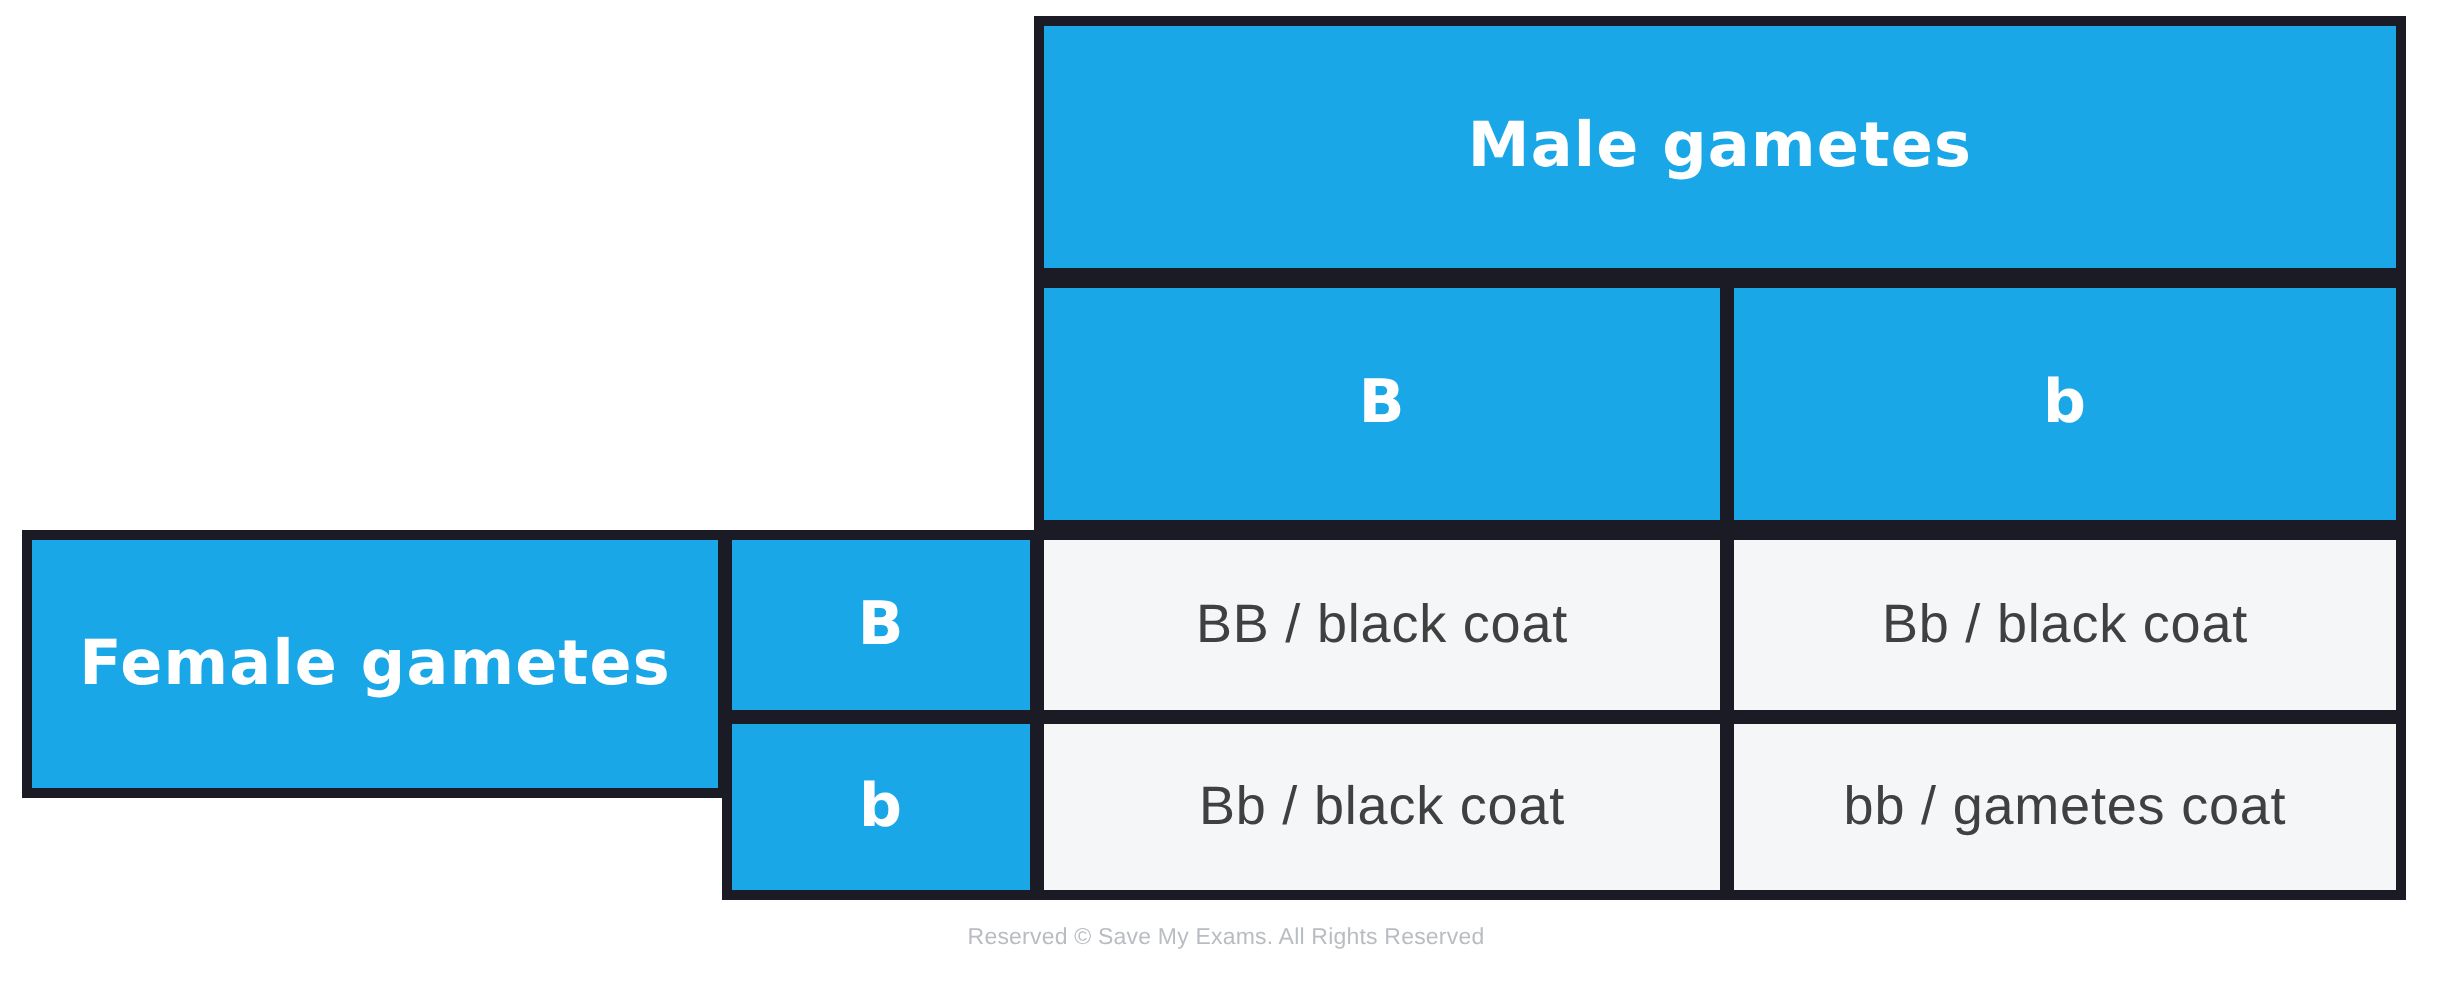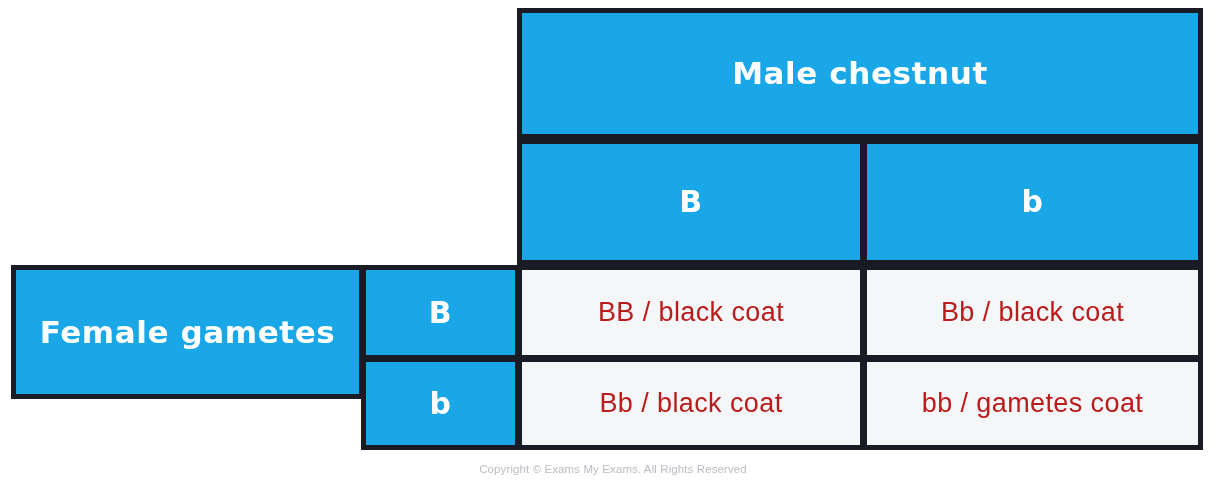--- a/index.html
+++ b/index.html
@@ -36,21 +36,21 @@
     white-space: nowrap;
   }
 
   .blue {
     background: #1aa7e8;
     color: #ffffff;
   }
 
   .result {
     background: #f5f6f7;
-    color: #b91c1c;
+    color: #404040;
   }
 
   
   .axis-title {
     font-family: "DejaVu Sans", sans-serif;
     font-weight: bold;
     font-size: 31px;
     letter-spacing: 0.6px;
   }
 
@@ -145,35 +145,35 @@
     font-size: 11.5px;
     color: #b9bcc1;
     letter-spacing: 0.1px;
   }
 </style>
 </head>
 <body>
 
 <div id="punnett-canvas">
 
-  <div class="cell blue axis-title" id="male-gametes-header">Male chestnut</div>
+  <div class="cell blue axis-title" id="male-gametes-header">Male gametes</div>
 
   <div class="cell blue allele" id="male-allele-B">B</div>
 
   <div class="cell blue allele" id="male-allele-b">b</div>
 
   <div class="cell blue axis-title" id="female-gametes-header">Female gametes</div>
 
   <div class="cell blue allele" id="female-allele-B">B</div>
 
   <div class="cell blue allele" id="female-allele-b">b</div>
 
   <div class="cell result genotype" id="result-BB">BB / black coat</div>
 
   <div class="cell result genotype" id="result-Bb-top">Bb / black coat</div>
 
   <div class="cell result genotype" id="result-Bb-bottom">Bb / black coat</div>
 
   <div class="cell result genotype" id="result-bb">bb / gametes coat</div>
 
-  <div id="copyright-notice">Copyright © Exams My Exams. All Rights Reserved</div>
+  <div id="copyright-notice">Reserved © Save My Exams. All Rights Reserved</div>
 
 </div>
 
 </body></html>

